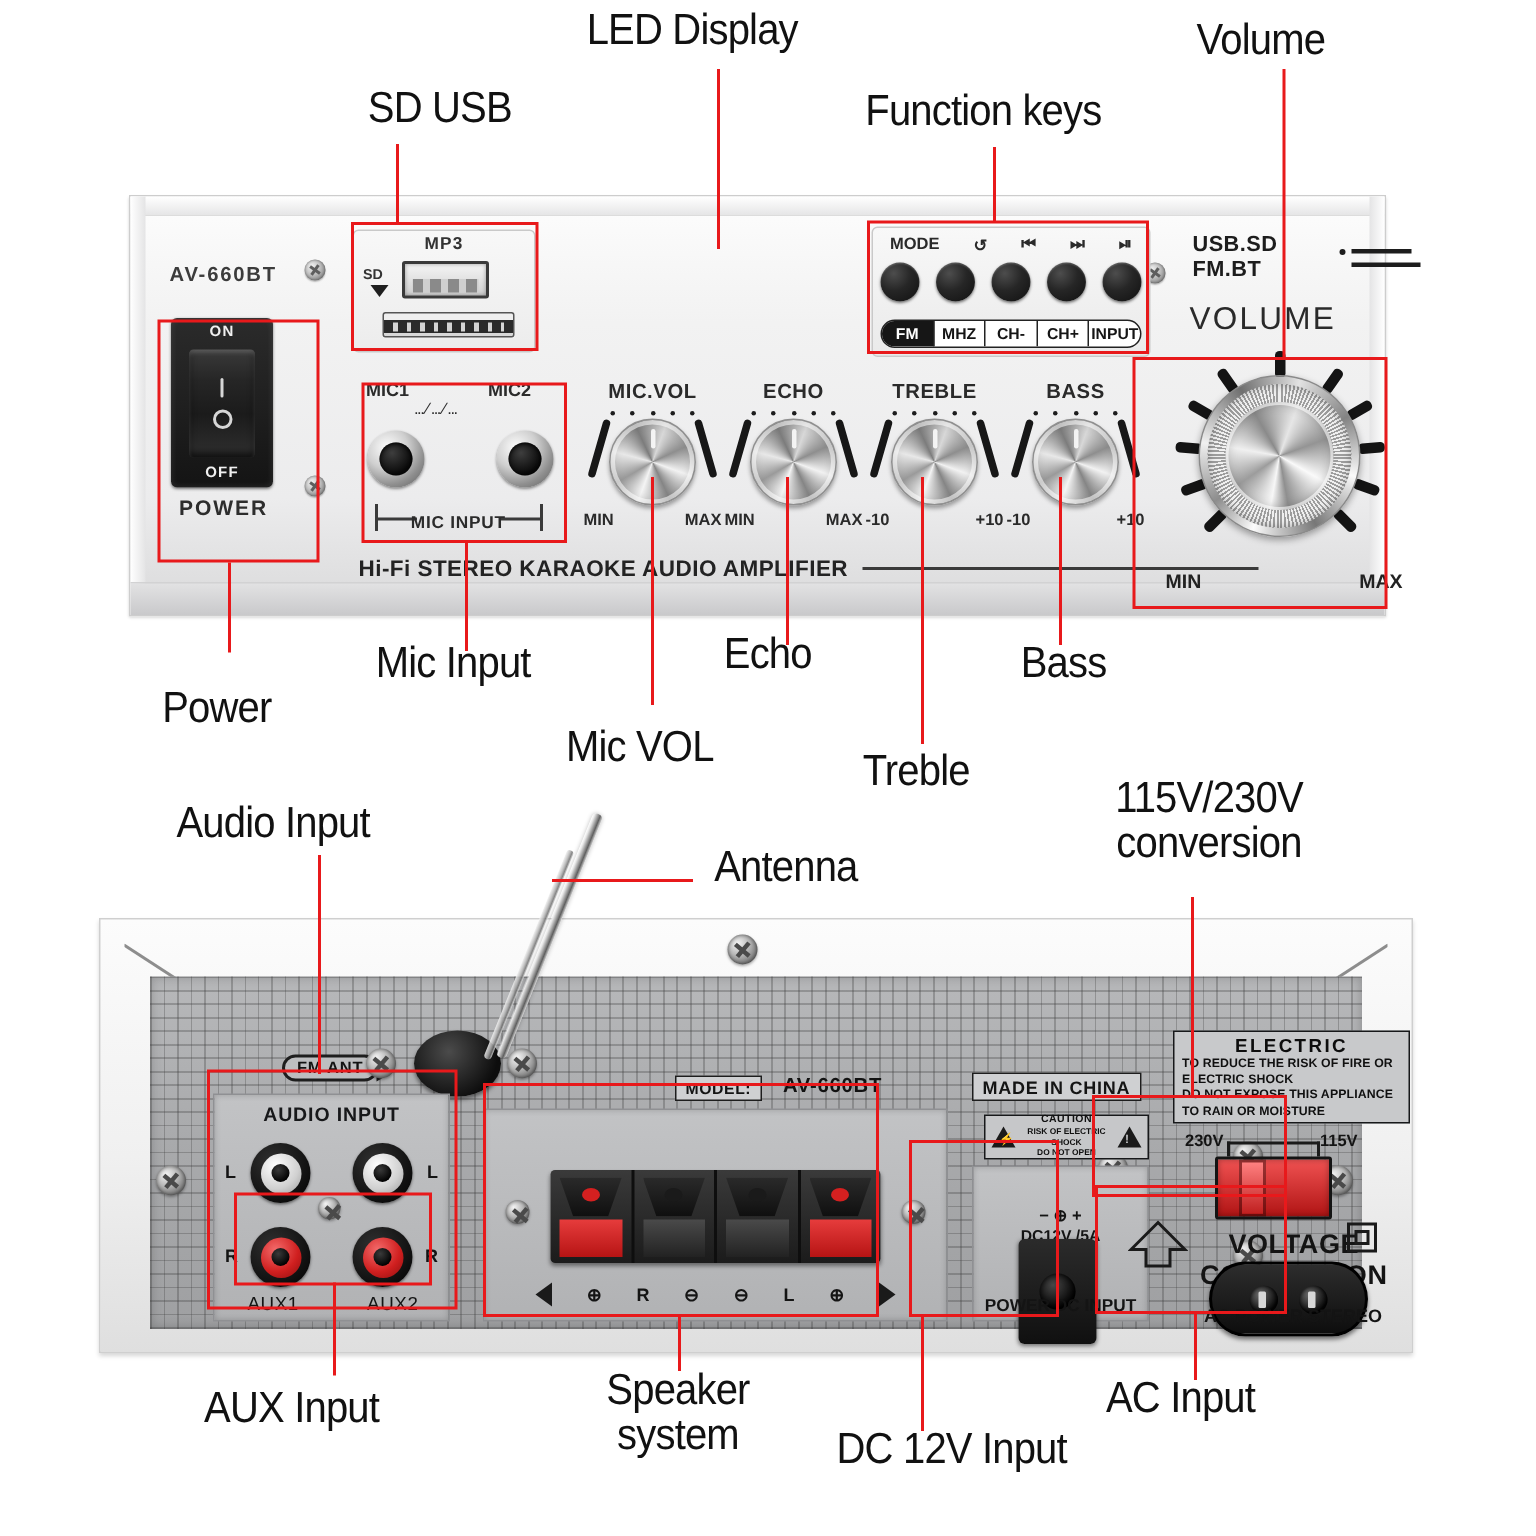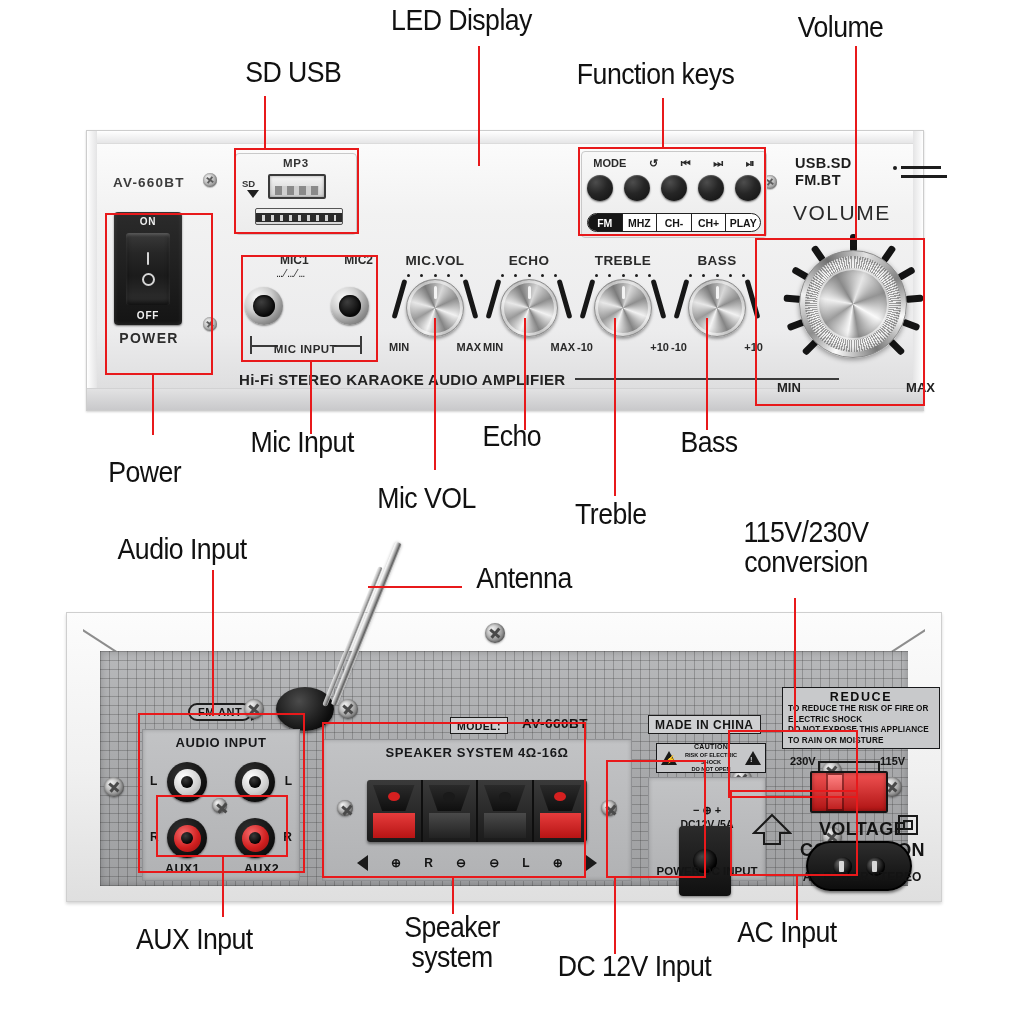--- a/index.html
+++ b/index.html
@@ -208,21 +208,21 @@
   .barsIcon em { position:absolute; left:0; top:11px; width:4px; height:4px; background:#1d1d1d; border-radius:50%; }
   .volumeLbl {
     position:absolute; left:706px; top:70px;
     font-size:21px; font-weight:400; letter-spacing:1.5px; color:#2a2a2a;
   }
 
   
   .micBlock {
     position:absolute; left:151px; top:122px; width:135px; height:102px;
   }
-  .micTopLbl { position:absolute; top:0; font-size:12px; font-weight:700; color:#2b2b2b;padding-left:36px; }
+  .micTopLbl { position:absolute; top:0; font-size:12px; font-weight:700; color:#2b2b2b; }
   .micJack {
     position:absolute; width:38px; height:38px; border-radius:50%;
     background: radial-gradient(circle at 34% 30%, #fdfdfd 0%, #cfcfcf 38%, #8f8f8f 68%, #5a5a5a 100%);
     box-shadow: 0 1px 2px rgba(0,0,0,.45);
     display:flex; align-items:center; justify-content:center;
   }
   .micJack::after {
     content:""; width:22px; height:22px; border-radius:50%;
     background: radial-gradient(circle at 38% 32%, #3e3e3e, #080808 70%);
     box-shadow: inset 0 1px 3px rgba(0,0,0,.9);
@@ -405,21 +405,21 @@
     display:flex; align-items:center; justify-content:center;
   }
   .rca .ring.red {
     background: radial-gradient(circle at 36% 30%, #f36a6a, #d01f1f 58%, #8d0f0f 100%);
   }
   .rca .ring::after {
     content:""; width:12px; height:12px; border-radius:50%;
     background: radial-gradient(circle at 38% 32%, #3a3a3a, #000 75%);
   }
   .chLbl { position:absolute; font-size:12px; font-weight:700; color:#141414; }
-  .auxLbl { position:absolute; font-size:12.5px; font-weight:700; color:#141414; letter-spacing:.4px; }
+  .auxLbl { position:absolute; font-size:12.5px; font-weight:400; color:#141414; letter-spacing:.4px; }
 
   
   .spkTerm {
     position:absolute; left:44px; top:40px; width:220px; height:62px;
     background: linear-gradient(180deg,#3a3a3a,#1b1b1b);
     border-radius:3px; display:flex;
     box-shadow:0 2px 3px rgba(0,0,0,.45);
   }
   .spkTerm .cell {
     flex:1; position:relative; border-right:2px solid #0e0e0e;
@@ -572,37 +572,37 @@
         <div class="fnBtn"></div>
         <div class="fnBtn"></div>
         <div class="fnBtn"></div>
         <div class="fnBtn"></div>
       </div>
       <div class="fnLabels">
         <span class="on">FM</span>
         <span>MHZ</span>
         <span>CH-</span>
         <span>CH+</span>
-        <span>PLAY</span>
+        <span>INPUT</span>
       </div>
     </div>
 
     <div class="usbsd" style="white-space:pre-line;">USB.SD
 FM.BT</div>
     <div class="barsIcon">
       <em></em>
         <i></i>
         <i></i>
         <i></i>
     </div>
     <div class="volumeLbl">VOLUME</div>
 
     <div class="micBlock">
       <div class="micTopLbl" style="left:6px;">MIC1</div>
-      <div class="micTopLbl" style="right:0;">MIC2</div>
+      <div class="micTopLbl" style="right:19px;">MIC2</div>
       <div class="micDots">... ⁄ ... ⁄ ...</div>
       <div class="micJack" style="left:7px; top:34px;"></div>
       <div class="micJack" style="right:4px; top:34px;"></div>
       <div class="micBracket"></div>
       <div class="micInputLbl">MIC INPUT</div>
     </div>
 
     <div class="knobGroup" style="left:306px; top:122px;">
       <div class="knobTitle">MIC.VOL</div>
       <div class="knobDots">
@@ -743,21 +743,20 @@
         <div class="chLbl" style="right:7px; top:100px;">R</div>
         <div class="bigScrew" style="left:69px; top:68px; width:15px; height:15px;"></div>
         <div class="auxLbl" style="left:22px; bottom:4px;">AUX1</div>
         <div class="auxLbl" style="right:20px; bottom:4px;text-align:center;">AUX2</div>
       </div>
 
       <div class="tagBox" style="left:350px; top:66px; height:17px;">MODEL:</div>
       <div style="position:absolute; left:422px; top:65px; font-size:13.5px; font-weight:700; color:#121212; letter-spacing:.5px;">AV-660BT</div>
 
       <div class="secPanel" style="left:222px; top:88px; width:310px; height:142px;">
-        <div class="secTitle">SPEAKER SYSTEM 4Ω-16Ω</div>
         <div class="bigScrew" style="left:14px; top:60px; width:16px; height:16px;"></div>
         <div class="bigScrew" style="right:14px; top:60px; width:16px; height:16px;"></div>
         <div class="spkTerm">
           <div class="cell red">
             <div class="clip"></div>
               <div class="dot"></div>
               <div class="push"></div>
           </div>
           <div class="cell">
             <div class="clip"></div>
@@ -803,21 +802,21 @@
       </div>
 
       <div class="secPanel" style="left:548px; top:126px; width:118px; height:104px;">
         <div class="dcPolar">− ⊕ +</div>
         <div class="dcRating">DC12V /5A</div>
         <div class="dcJack"></div>
         <div style="position:absolute; left:0; bottom:3px; width:100%; text-align:center; font-size:11.5px; font-weight:700; color:#141414;">POWER DC INPUT</div>
       </div>
 
       <div class="warnBox" style="left:682px; top:36px; width:158px; height:62px;">
-        <div class="warnTitle">REDUCE</div>
+        <div class="warnTitle">ELECTRIC</div>
         <div class="warnBody" style="white-space:pre-line;">TO REDUCE THE RISK OF FIRE OR
 ELECTRIC SHOCK
 DO NOT EXPOSE THIS APPLIANCE
 TO RAIN OR MOISTURE</div>
       </div>
 
       <div class="vLbl" style="left:690px; top:104px;">230V</div>
       <div class="vLbl" style="left:780px; top:104px;">115V</div>
       <div style="position:absolute; left:718px; top:110px; width:62px; height:10px; border:2px solid #1a1a1a; border-bottom:none;"></div>
       <div class="vSwitch" style="left:710px; top:120px;"></div>

